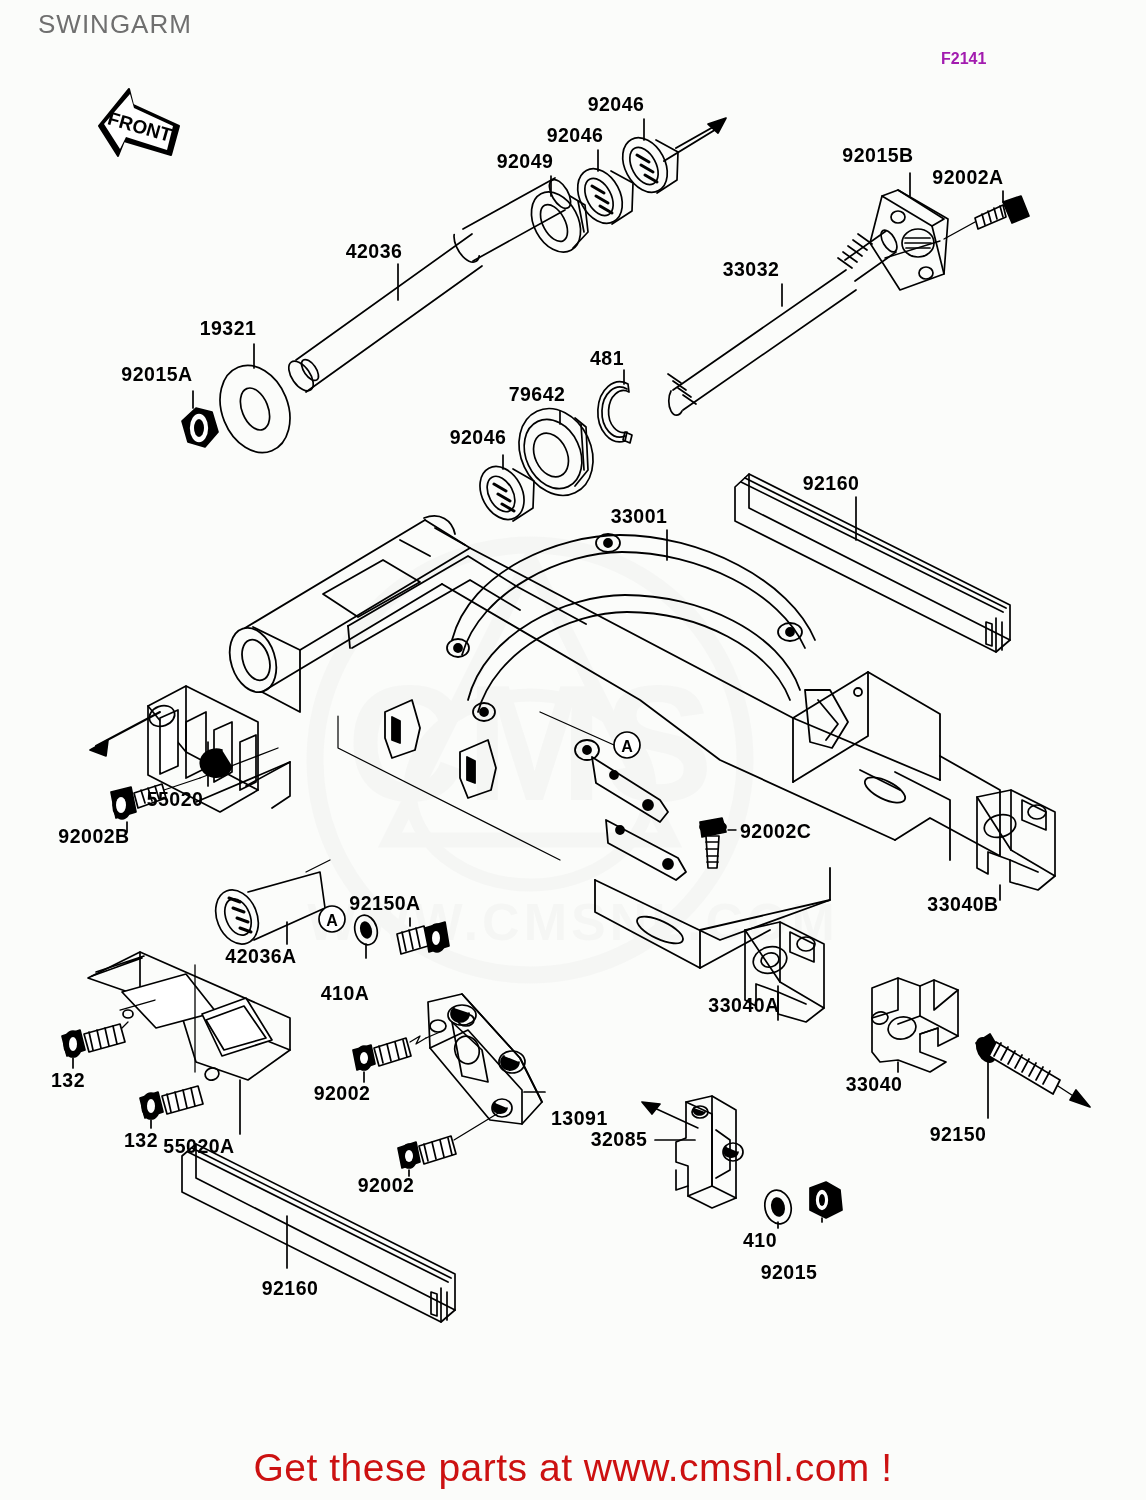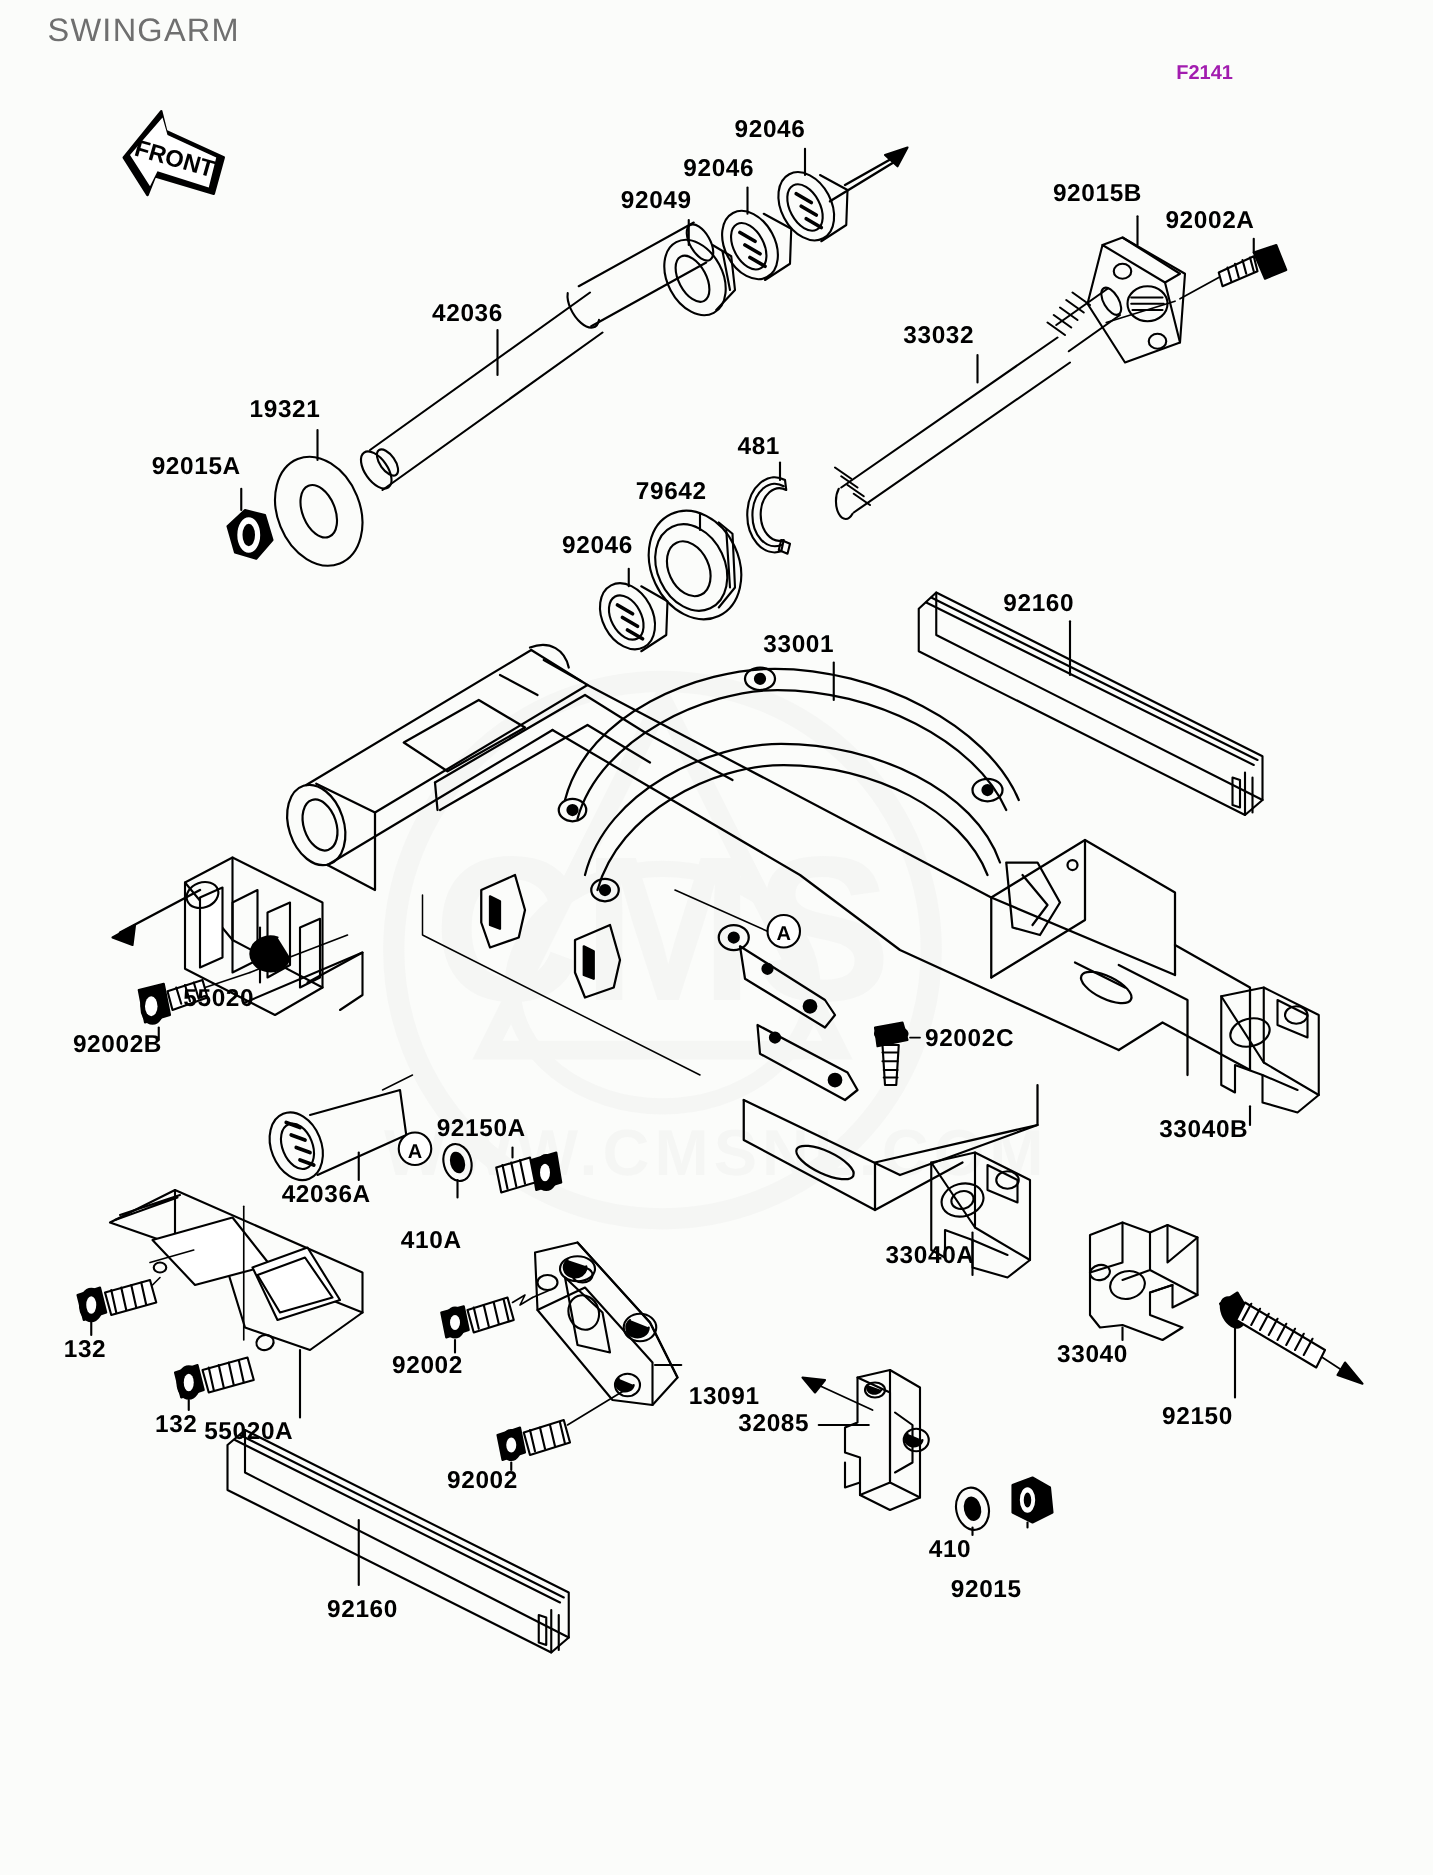--- a/index.html
+++ b/index.html
@@ -504,14 +504,15 @@
   <div class="plabel" style="left:874px;top:1084px;transform:translate(-50%,-50%);">33040</div>
   <div class="plabel" style="left:958px;top:1134px;transform:translate(-50%,-50%);">92150</div>
   <div class="plabel" style="left:199px;top:1146px;transform:translate(-50%,-50%);">55020A</div>
   <div class="plabel" style="left:141px;top:1140px;transform:translate(-50%,-50%);">132</div>
   <div class="plabel" style="left:619px;top:1139px;transform:translate(-50%,-50%);">32085</div>
   <div class="plabel" style="left:386px;top:1185px;transform:translate(-50%,-50%);">92002</div>
   <div class="plabel" style="left:760px;top:1240px;transform:translate(-50%,-50%);">410</div>
   <div class="plabel" style="left:789px;top:1272px;transform:translate(-50%,-50%);">92015</div>
   <div class="plabel" style="left:290px;top:1288px;transform:translate(-50%,-50%);">92160</div>
 
+  <div id="footer-cta">Get these parts at www.cmsnl.com !</div>
 
 </div>
 
 </body></html>

